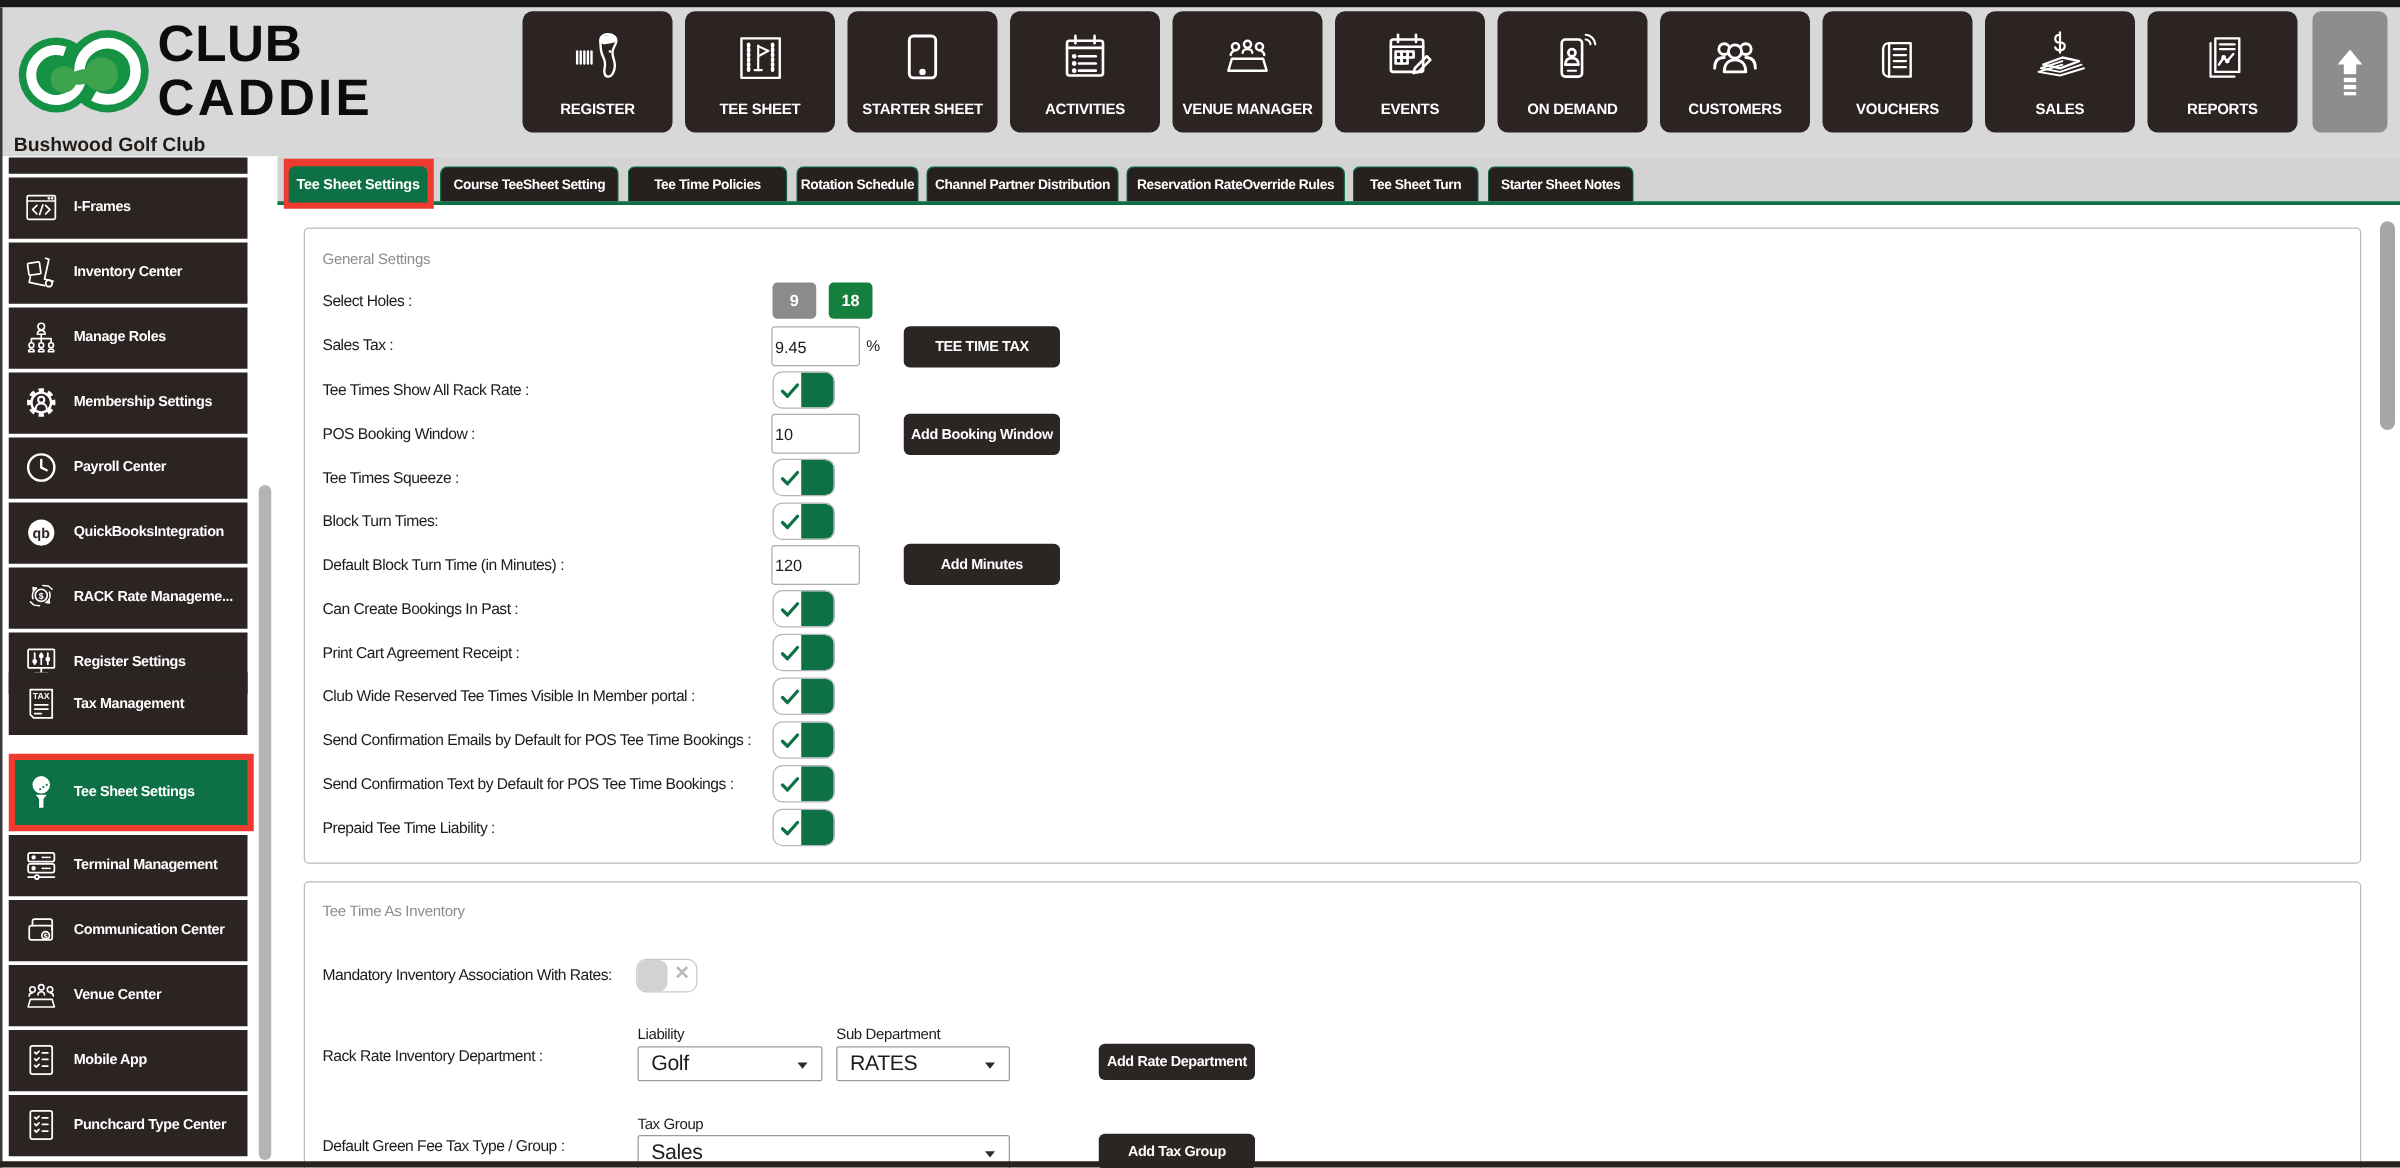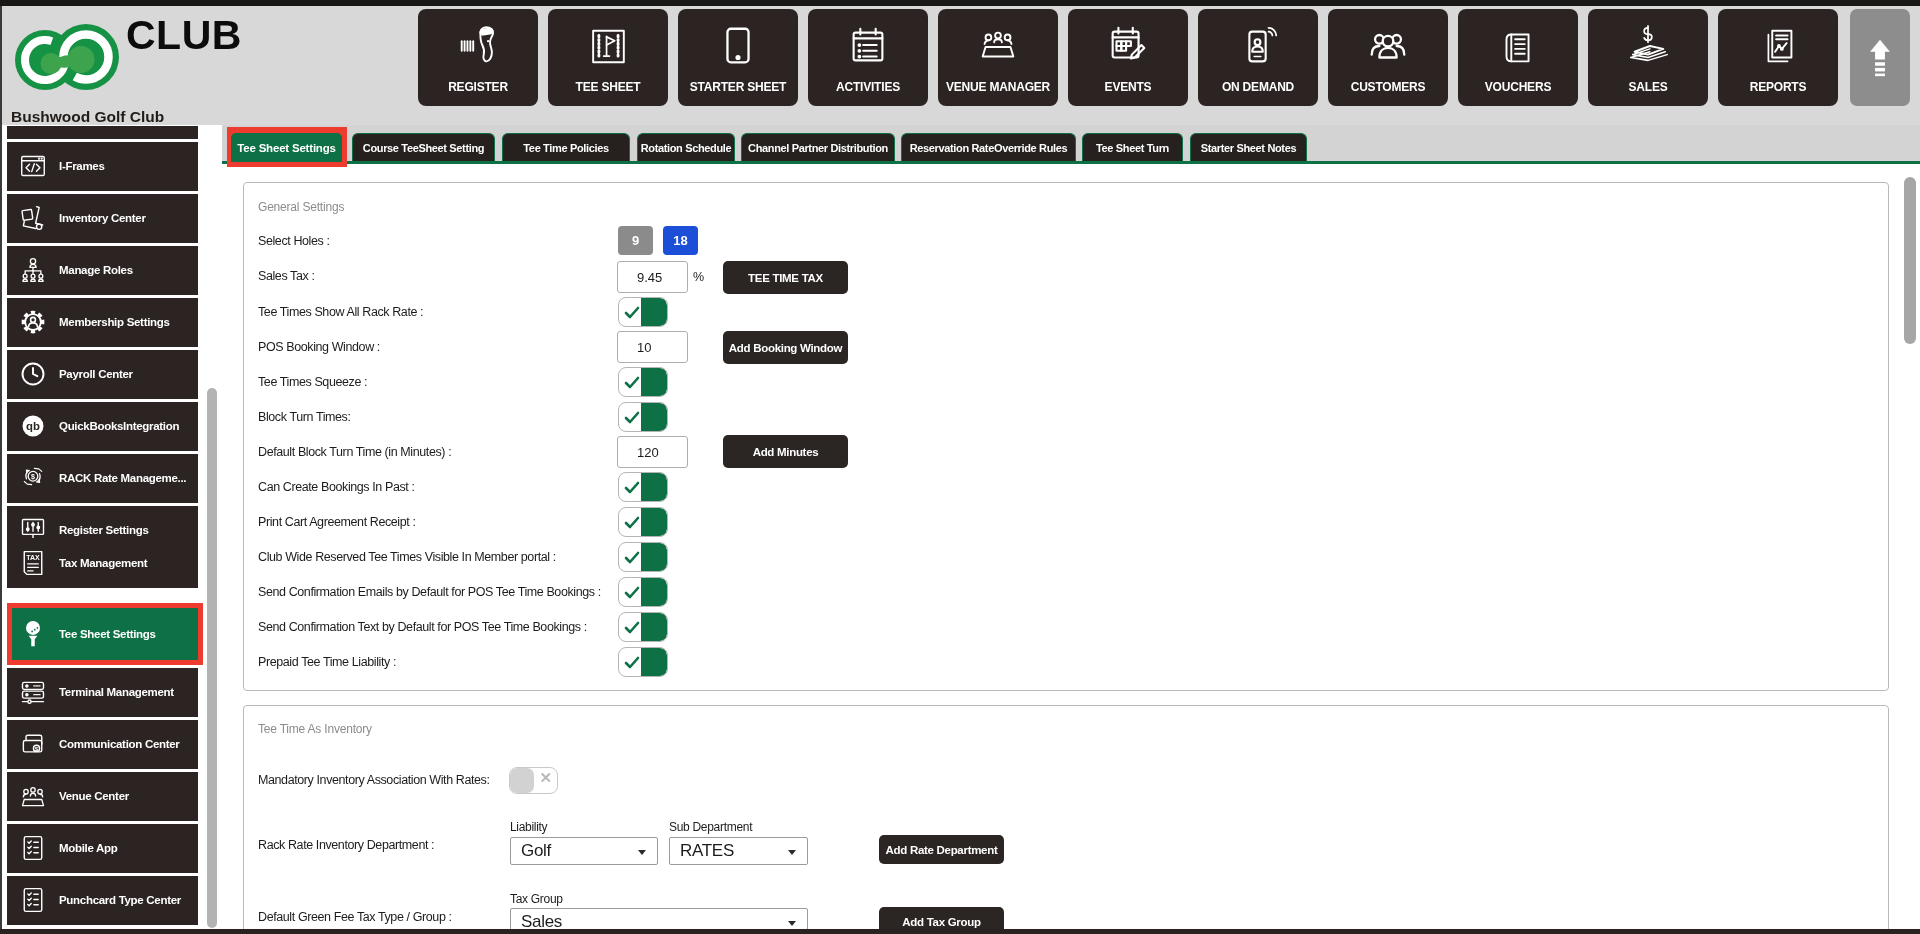--- a/index.html
+++ b/index.html
@@ -37,21 +37,21 @@
 #redtab{position:absolute;left:227px;top:127px;width:120px;height:40px;background:#ee3b30;z-index:6}
 #greentab{position:absolute;left:4px;top:6px;width:111px;height:29px;background:#0d7145;border-radius:5px 5px 0 0;color:#fff;font-size:11.5px;font-weight:bold;letter-spacing:-0.2px;display:flex;align-items:center;justify-content:center}
 
 .panel{position:absolute;left:243px;width:1646px;background:#fff;border:1px solid #b9b9b9;border-radius:4px}
 #panel1{top:182px;height:509px}
 #panel2{top:705px;height:260px}
 .ptitle{position:absolute;left:14px;font-size:12px;letter-spacing:-0.2px;color:#8c8c8c}
 .lbl{position:absolute;left:14px;font-size:12.5px;letter-spacing:-0.4px;color:#1c1c1c;white-space:nowrap}
 
 .sqbtn{position:absolute;width:35px;height:29px;border-radius:4px;color:#fff;font-size:13px;font-weight:bold;display:flex;align-items:center;justify-content:center}
-.inp{position:absolute;width:71px;height:32px;border:1px solid #b0adad;border-radius:3px;background:#fff;font-size:13px;color:#1c1c1c;display:flex;align-items:center;padding-left:19px}
+.inp{position:absolute;width:71px;height:32px;border:1px solid #b0adad;border-radius:3px;background:#fff;font-size:13px;color:#1c1c1c;display:flex;align-items:center;padding-left:2px}
 .dbtn{position:absolute;width:125px;height:33px;background:#2b2523;border-radius:5px;color:#fff;font-size:11.5px;font-weight:bold;letter-spacing:-0.3px;display:flex;align-items:center;justify-content:center}
 .tog{position:absolute;width:50px;height:30px;border:1px solid #b5b5b5;border-radius:8px;background:#fff;overflow:hidden}
 .tog .gr{position:absolute;right:0;top:0;width:26px;height:100%;background:#0d7145;border-radius:0 7px 7px 0}
 .tog svg{position:absolute;left:4px;top:6px}
 .togoff{position:absolute;width:49px;height:27px;border:1px solid #c9c9c9;border-radius:8px;background:#fff;overflow:hidden}
 .togoff .gy{position:absolute;left:0;top:0;width:24px;height:100%;background:#d2d2d2;border-radius:7px}
 .togoff .x{position:absolute;right:5px;top:1px;font-size:15px;color:#b9b9b9;font-weight:bold}
 .sel{position:absolute;height:28px;border:1px solid #9b9b9b;border-radius:2px;background:#fff;font-size:17px;letter-spacing:-0.3px;color:#1c1c1c;display:flex;align-items:center;padding-left:10px}
 .sel:after{content:"";position:absolute;right:11px;top:11.5px;border-left:4.5px solid transparent;border-right:4.5px solid transparent;border-top:5.5px solid #2a2a2a}
 .slbl{position:absolute;font-size:12px;letter-spacing:-0.3px;color:#1c1c1c}
@@ -66,21 +66,21 @@
 
 <svg class="abs" style="left:14px;top:19px" width="107" height="79" viewBox="0 0 107 79">
 <circle cx="31" cy="41" r="30" fill="#169245"></circle>
 <circle cx="72" cy="38" r="33" fill="#169245"></circle>
 <circle cx="31" cy="41" r="20" fill="none" stroke="#fff" stroke-width="8" pathLength="360" stroke-dasharray="295 65" stroke-dashoffset="0" transform="rotate(-5 31 41)"></circle>
 <circle cx="72" cy="38" r="22.5" fill="none" stroke="#fff" stroke-width="8.5" pathLength="360" stroke-dasharray="300 60" stroke-dashoffset="180"></circle>
 <circle cx="37" cy="44.5" r="10.5" fill="#3da44d"></circle>
 <circle cx="67" cy="40.5" r="13.5" fill="#3da44d"></circle>
 <ellipse cx="52" cy="42.5" rx="11" ry="6" transform="rotate(-10 52 42.5)" fill="#3da44d"></ellipse>
 </svg>
-<div id="logotext"><span class="l1">CLUB</span><br></div>
+<div id="logotext"><span class="l1">CLUB</span><br><span class="l2">CADDIE</span></div>
 <div id="clubname">Bushwood Golf Club</div>
 
 <div class="navbtn" style="left:418px">
 <svg width="46" height="46" viewBox="0 0 48 48" fill="none" stroke="#fff" stroke-width="2" stroke-linecap="round" stroke-linejoin="round">
 <line x1="7" y1="19" x2="7" y2="29"></line>
       <line x1="10" y1="19" x2="10" y2="29"></line>
       <line x1="13" y1="19" x2="13" y2="29"></line>
       <line x1="16" y1="19" x2="16" y2="29"></line>
       <line x1="19" y1="19" x2="19" y2="29"></line>
 <path d="M26.5 12 c-1 -4 1.5 -7.5 6 -7.5 c4.5 0 8 2.5 7 7 c-0.7 3 -3 4.5 -3 8.5 c0 4 2 6.5 2 10.5 c0 5 -2.5 9.5 -5.5 9.5 c-3 0 -4 -3.5 -3 -7.5 c1 -4 0 -6.5 -1.5 -9.5 c-1.5 -3 -2 -7 -2 -11 z"></path>
@@ -420,21 +420,21 @@
 <div class="tab" style="left:1082px;width:101px">Tee Sheet Turn</div>
 <div class="tab" style="left:1190px;width:117px">Starter Sheet Notes</div>
 <div id="redtab">
     <div id="greentab">Tee Sheet Settings</div>
   </div>
 
 <div class="panel" id="panel1">
 <div class="ptitle" style="top:17px">General Settings</div>
 <div class="lbl" style="top:51px">Select Holes :</div>
 <div class="sqbtn" style="left:374px;top:43px;background:#8b8b8b">9</div>
-<div class="sqbtn" style="left:419px;top:43px;background:#1d4ed8">18</div>
+<div class="sqbtn" style="left:419px;top:43px;background:#15803d">18</div>
 <div class="lbl" style="top:86px">Sales Tax :</div>
 <div class="inp" style="left:373px;top:78px">9.45</div>
 <div class="lbl" style="left:449px;top:87px">%</div>
 <div class="dbtn" style="left:479px;top:78px">TEE TIME TAX</div>
 <div class="lbl" style="top:122px">Tee Times Show All Rack Rate :</div>
 <div class="tog" style="left:374px;top:114px">
       <div class="gr"></div>
       <svg width="18" height="18" viewBox="0 0 18 18" fill="none" stroke="#0d7145" stroke-width="2.6" stroke-linecap="round" stroke-linejoin="round">
         <polyline points="3,9 7,13 15,4"></polyline>
       </svg>

